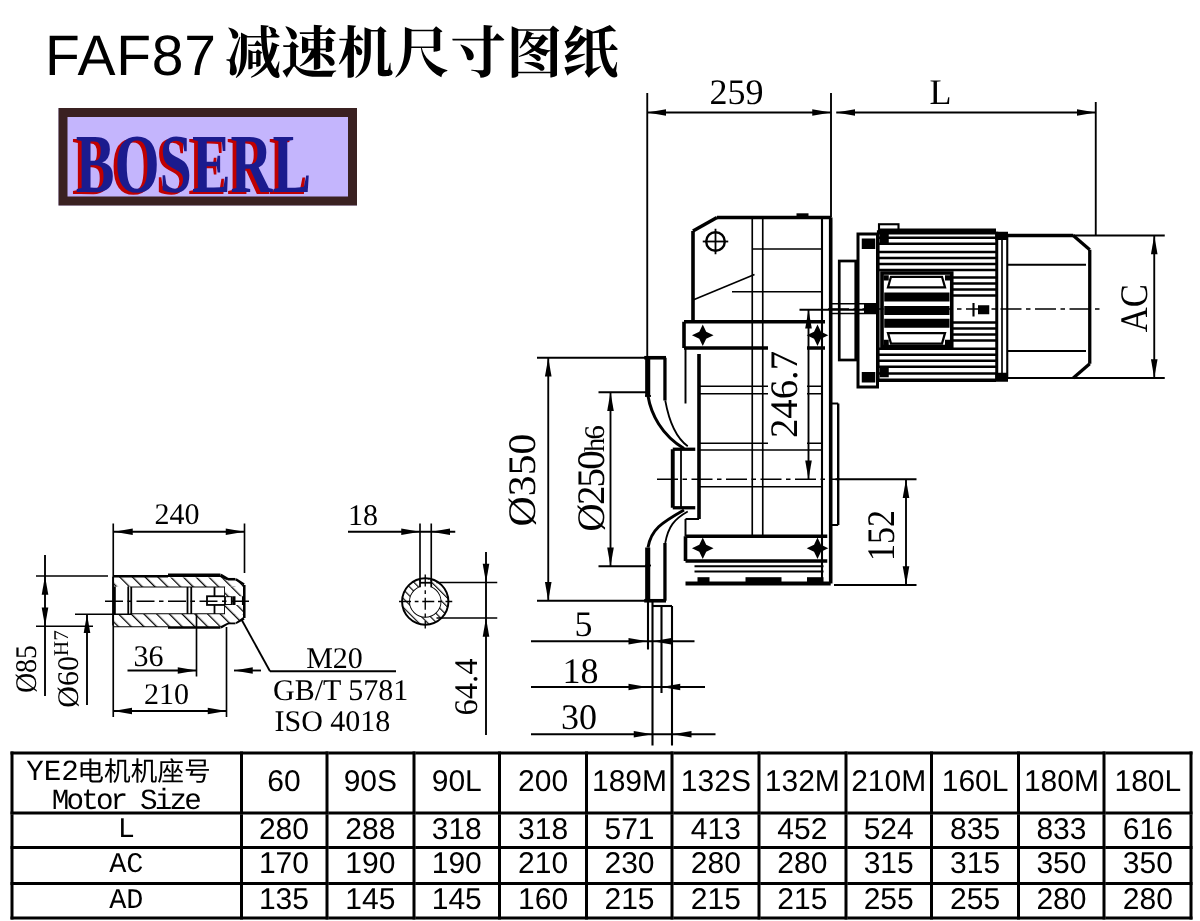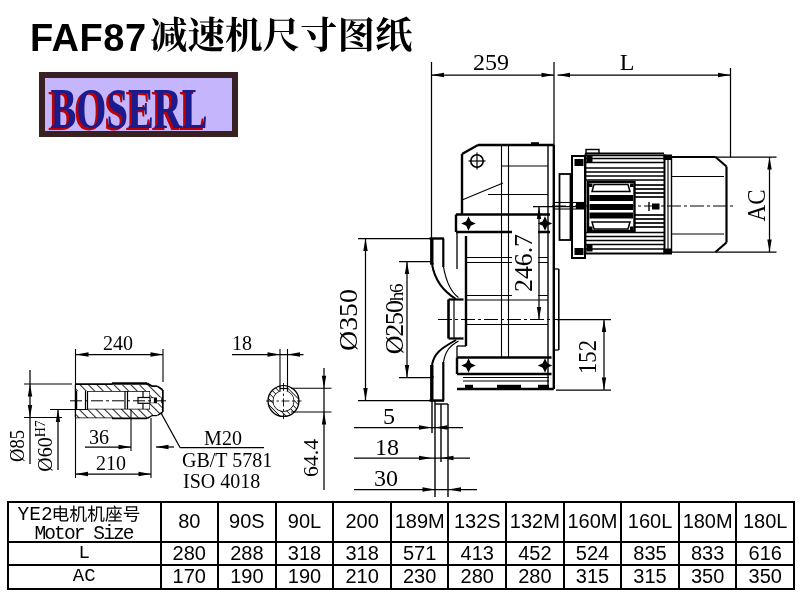--- a/index.html
+++ b/index.html
@@ -1,21 +1,21 @@
 <!DOCTYPE html>
 <html><head><meta charset="utf-8"><style>
 html,body{margin:0;padding:0;background:#fff;width:800px;height:614px;overflow:hidden}
 body{will-change:transform;transform:translateZ(0)}
 .abs{position:absolute}
 table{border-collapse:collapse;table-layout:fixed}
 td{border:2px solid #000;text-align:center;padding:0;font-family:"Liberation Sans",sans-serif;font-size:20px;line-height:19px;color:#000}
 </style></head>
 <body>
 
-<div class="abs" style="left:30px;top:17px;font-family:'Liberation Sans',sans-serif;font-weight:bold;font-size:38px;color:#000;letter-spacing:0.5px">FAF87</div>
+<div class="abs" style="left:30px;top:17px;font-family:'Liberation Sans',sans-serif;font-weight:normal;font-size:38px;color:#000;letter-spacing:0.5px">FAF87</div>
 
 <svg class="abs" style="left:0;top:0" width="800" height="614" viewBox="0 0 800 614">
 <defs>
 <pattern id="hat" width="6" height="6" patternUnits="userSpaceOnUse" patternTransform="rotate(-45)">
 <rect width="6" height="6" fill="#fff"></rect>
         <line x1="0" y1="0" x2="0" y2="6" stroke="#000" stroke-width="1.7"></line>
 </pattern>
 <pattern id="hat2" width="4.2" height="4.2" patternUnits="userSpaceOnUse" patternTransform="rotate(-45)">
 <rect width="4.2" height="4.2" fill="#fff"></rect>
         <line x1="0" y1="0" x2="0" y2="4.2" stroke="#000" stroke-width="1.5"></line>
@@ -458,28 +458,28 @@
                 <path d="M757 606C736 486 687 391 606 330V623H533V228H255V161H533V12H190V-54H953V12H606V161H891V228H606V327C622 316 648 295 659 284C701 319 736 362 764 414C818 367 875 312 907 276L952 324C917 363 849 424 790 472C805 510 816 552 824 597ZM350 606C329 481 282 378 198 314C215 304 244 282 255 271C299 309 335 357 363 415C404 375 447 329 471 297L516 347C489 382 435 435 388 476C401 514 411 554 418 598ZM480 823C498 796 517 764 533 734H112V456C112 311 105 109 27 -35C45 -43 77 -64 91 -77C173 76 186 302 186 456V664H949V734H618C601 769 575 813 550 847Z"></path>
               </g>
               <g transform="translate(113.7,17.5) scale(0.0178,-0.0178)">
                 <path d="M260 732H736V596H260ZM185 799V530H815V799ZM63 440V371H269C249 309 224 240 203 191H727C708 75 688 19 663 -1C651 -9 639 -10 615 -10C587 -10 514 -9 444 -2C458 -23 468 -52 470 -74C539 -78 605 -79 639 -77C678 -76 702 -70 726 -50C763 -18 788 57 812 225C814 236 816 259 816 259H315L352 371H933V440Z"></path>
               </g>
             </g>
             <text x="8.5" y="17" font-family="Liberation Mono, monospace" font-size="19.5">YE2</text>
             <text x="25.5" y="36" font-family="Liberation Mono, monospace" font-size="19.5" textLength="100" lengthAdjust="spacing">Motor Size</text>
           </svg>
         </td>
-<td>80</td>
+<td>60</td>
         <td>90S</td>
         <td>90L</td>
         <td>200</td>
         <td>189M</td>
         <td>132S</td>
         <td>132M</td>
-        <td>160M</td>
+        <td>210M</td>
         <td>160L</td>
         <td>180M</td>
         <td>180L</td>
       </tr>
 
 <tr style="height:23.5px">
         <td style="font-family:'Liberation Mono',monospace;font-size:19px">L</td>
         <td>280</td>
         <td>288</td>
         <td>318</td>
@@ -501,13 +501,27 @@
         <td>210</td>
         <td>230</td>
         <td>280</td>
         <td>280</td>
         <td>315</td>
         <td>315</td>
         <td>350</td>
         <td>350</td>
       </tr>
 
+<tr style="height:23px">
+        <td style="font-family:'Liberation Mono',monospace;font-size:19px">AD</td>
+        <td>135</td>
+        <td>145</td>
+        <td>145</td>
+        <td>160</td>
+        <td>215</td>
+        <td>215</td>
+        <td>215</td>
+        <td>255</td>
+        <td>255</td>
+        <td>280</td>
+        <td>280</td>
+      </tr>
 </tbody>
   </table>
 </body></html>

